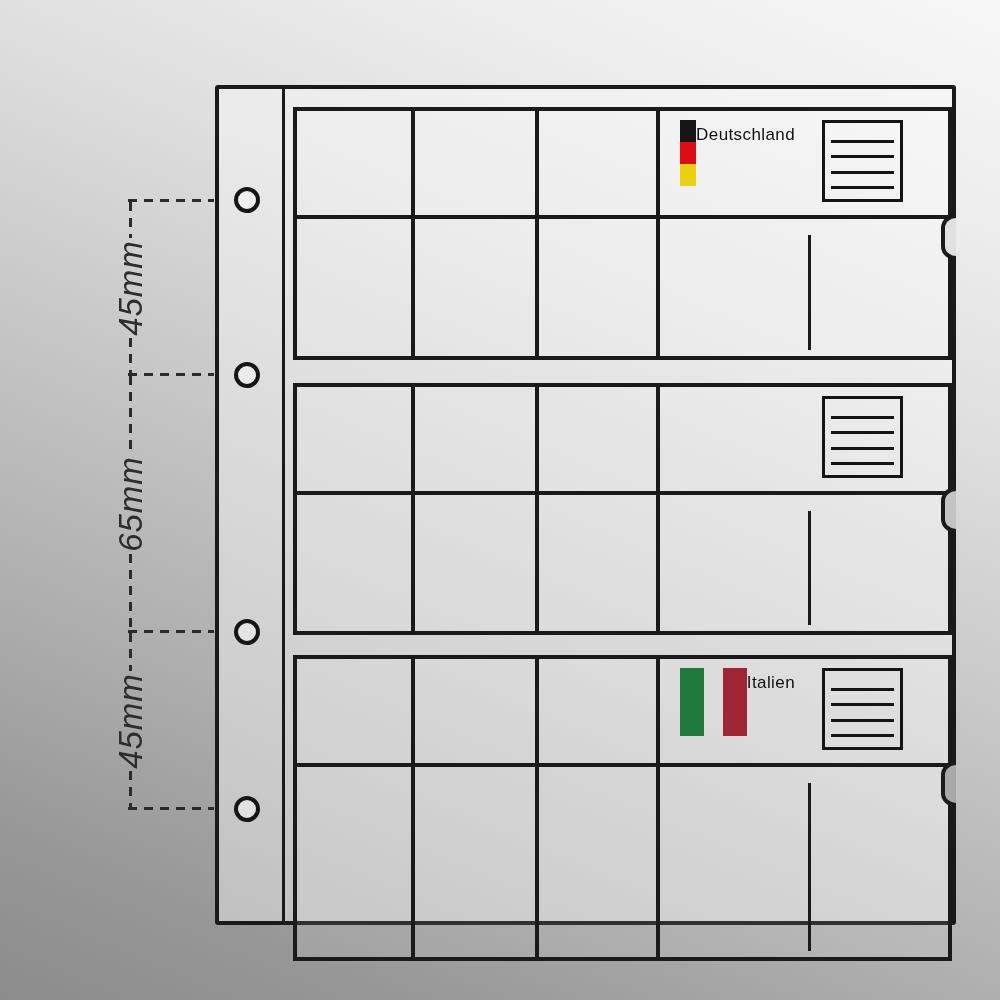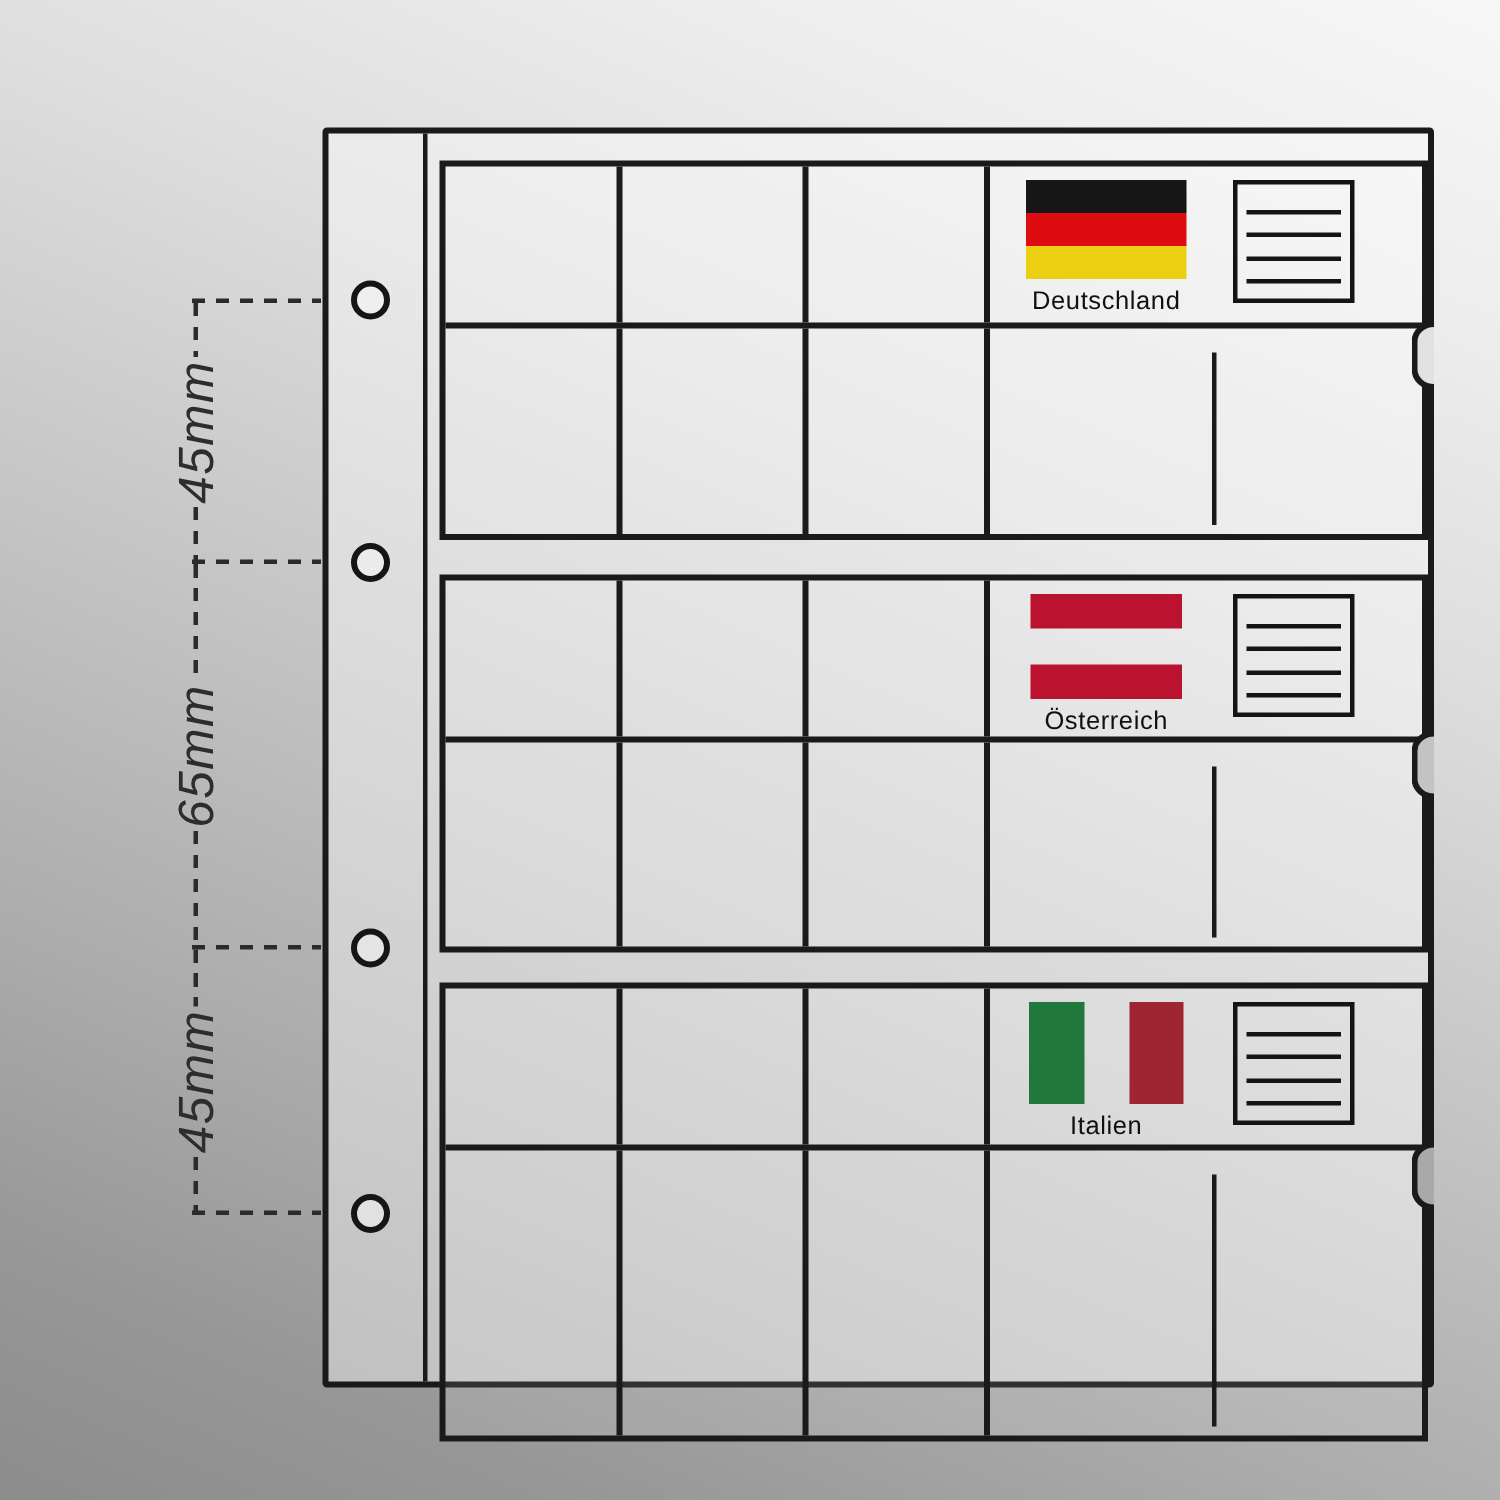--- a/index.html
+++ b/index.html
@@ -50,21 +50,21 @@
   .s3 { top:566px; height:306px; }
 
   .header { position:relative; height:104px; border-bottom:4px solid var(--line); }
   .pockets { position:absolute; left:0; right:0; top:108px; bottom:0; }
 
   .vline { position:absolute; top:0; bottom:0; width:4px; background:var(--line); }
   .vl1 { left:114px; } .vl2 { left:238px; } .vl3 { left:359px; }
   .partial { left:511px; width:3px; top:16px; bottom:6px; }
 
   .flag-block { position:absolute; left:383px; top:9px; width:115px;
-    display:flex; flex-direction:column; align-items:center; }
+    display:flex; flex-direction:row; align-items:flex-start; }
   .flag { display:flex; }
   .s1 .flag { width:107px; height:66px; }
   .s2 .flag { width:101px; height:70px; }
   .s3 .flag { width:103px; height:68px; }
   .country { margin-top:5px; font-size:17px; color:#101010; letter-spacing:0.4px;
     white-space:nowrap; }
 
   .card { position:absolute; left:525px; top:9px; width:81px; height:82px;
     box-sizing:border-box; border:3px solid #141414;
     display:flex; flex-direction:column; justify-content:space-between;
@@ -147,28 +147,20 @@
         <div class="vline vl3"></div>
         <div class="vline partial"></div>
       </div>
     </section>
 
     <section class="strip s2">
       <div class="header">
         <div class="vline vl1"></div>
         <div class="vline vl2"></div>
         <div class="vline vl3"></div>
-        <div class="flag-block">
-          <div class="flag" style="flex-direction: column;">
-              <div style="flex-grow: 23; flex-basis: 0px; background: rgb(187, 18, 48);"></div>
-              <div style="flex-grow: 24; flex-basis: 0px; background: transparent;"></div>
-              <div style="flex-grow: 23; flex-basis: 0px; background: rgb(187, 18, 48);"></div>
-            </div>
-          <div class="country">Österreich</div>
-        </div>
         <div class="card">
             <i></i>
             <i></i>
             <i></i>
             <i></i>
           </div>
       </div>
       <div class="pockets">
         <div class="vline vl1"></div>
         <div class="vline vl2"></div>

